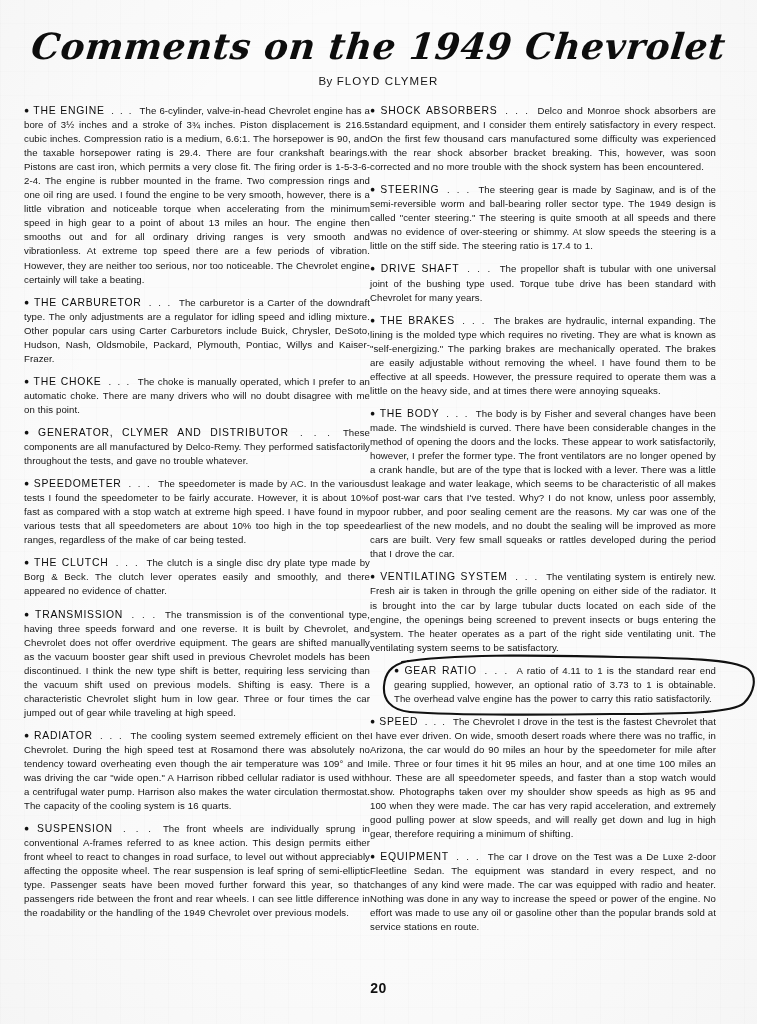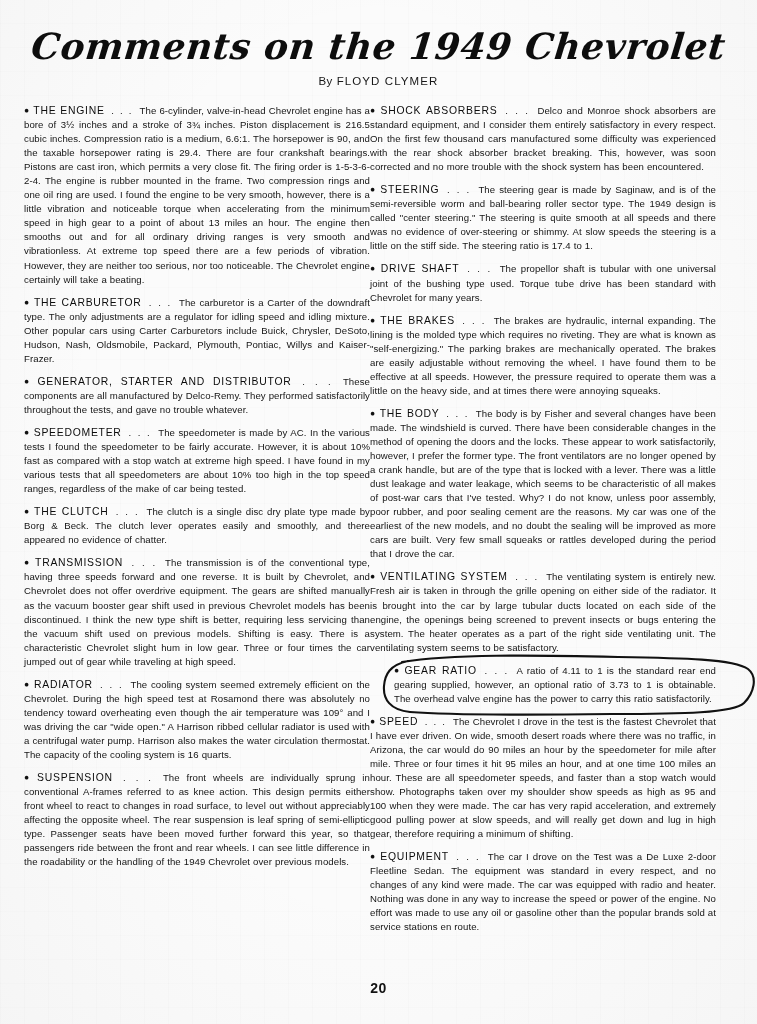--- a/index.html
+++ b/index.html
@@ -165,21 +165,22 @@
     <div class="byline">
       <span class="by-word">By</span>
       <span>FLOYD CLYMER</span>
     </div>
   </div>
 
   <div class="columns">
     <div class="column" id="col-left">
         <div class="entry"><span class="bullet">●</span><span class="heading">THE ENGINE</span><span class="dots"> . . . </span><span>The 6-cylinder, valve-in-head Chevrolet engine has a bore of 3½ inches and a stroke of 3¾ inches. Piston displacement is 216.5 cubic inches. Compression ratio is a medium, 6.6:1. The horsepower is 90, and the taxable horsepower rating is 29.4. There are four crankshaft bearings. Pistons are cast iron, which permits a very close fit. The firing order is 1-5-3-6-2-4. The engine is rubber mounted in the frame. Two compression rings and one oil ring are used. I found the engine to be very smooth, however, there is a little vibration and noticeable torque when accelerating from the minimum speed in high gear to a point of about 13 miles an hour. The engine then smooths out and for all ordinary driving ranges is very smooth and vibrationless. At extreme top speed there are a few periods of vibration. However, they are neither too serious, nor too noticeable. The Chevrolet engine certainly will take a beating.</span></div>
         <div class="entry"><span class="bullet">●</span><span class="heading">THE CARBURETOR</span><span class="dots"> . . . </span><span>The carburetor is a Carter of the downdraft type. The only adjustments are a regulator for idling speed and idling mixture. Other popular cars using Carter Carburetors include Buick, Chrysler, DeSoto, Hudson, Nash, Oldsmobile, Packard, Plymouth, Pontiac, Willys and Kaiser-Frazer.</span></div>
-        <div class="entry"><span class="bullet">●</span><span class="heading">GENERATOR, STARTER AND DISTRIBUTOR</span><span class="dots"> . . . </span><span>These components are all manufactured by Delco-Remy. They performed satisfactorily throughout the tests, and gave no trouble whatever.</span></div>
+        <div class="entry"><span class="bullet">●</span><span class="heading">THE CHOKE</span><span class="dots"> . . . </span><span>The choke is manually operated, which I prefer to an automatic choke. There are many drivers who will no doubt disagree with me on this point.</span></div>
+        <div class="entry"><span class="bullet">●</span><span class="heading">GENERATOR, CLYMER AND DISTRIBUTOR</span><span class="dots"> . . . </span><span>These components are all manufactured by Delco-Remy. They performed satisfactorily throughout the tests, and gave no trouble whatever.</span></div>
         <div class="entry"><span class="bullet">●</span><span class="heading">SPEEDOMETER</span><span class="dots"> . . . </span><span>The speedometer is made by AC. In the various tests I found the speedometer to be fairly accurate. However, it is about 10% fast as compared with a stop watch at extreme high speed. I have found in my various tests that all speedometers are about 10% too high in the top speed ranges, regardless of the make of car being tested.</span></div>
         <div class="entry"><span class="bullet">●</span><span class="heading">THE CLUTCH</span><span class="dots"> . . . </span><span>The clutch is a single disc dry plate type made by Borg &amp; Beck. The clutch lever operates easily and smoothly, and there appeared no evidence of chatter.</span></div>
         <div class="entry"><span class="bullet">●</span><span class="heading">TRANSMISSION</span><span class="dots"> . . . </span><span>The transmission is of the conventional type, having three speeds forward and one reverse. It is built by Chevrolet, and Chevrolet does not offer overdrive equipment. The gears are shifted manually as the vacuum booster gear shift used in previous Chevrolet models has been discontinued. I think the new type shift is better, requiring less servicing than the vacuum shift used on previous models. Shifting is easy. There is a characteristic Chevrolet slight hum in low gear. Three or four times the car jumped out of gear while traveling at high speed.</span></div>
         <div class="entry"><span class="bullet">●</span><span class="heading">RADIATOR</span><span class="dots"> . . . </span><span>The cooling system seemed extremely efficient on the Chevrolet. During the high speed test at Rosamond there was absolutely no tendency toward overheating even though the air temperature was 109° and I was driving the car "wide open." A Harrison ribbed cellular radiator is used with a centrifugal water pump. Harrison also makes the water circulation thermostat. The capacity of the cooling system is 16 quarts.</span></div>
         <div class="entry"><span class="bullet">●</span><span class="heading">SUSPENSION</span><span class="dots"> . . . </span><span>The front wheels are individually sprung in conventional A-frames referred to as knee action. This design permits either front wheel to react to changes in road surface, to level out without appreciably affecting the opposite wheel. The rear suspension is leaf spring of semi-elliptic type. Passenger seats have been moved further forward this year, so that passengers ride between the front and rear wheels. I can see little difference in the roadability or the handling of the 1949 Chevrolet over previous models.</span></div>
       </div>
     <div class="column" id="col-right">
         <div class="entry"><span class="bullet">●</span><span class="heading">SHOCK ABSORBERS</span><span class="dots"> . . . </span><span>Delco and Monroe shock absorbers are standard equipment, and I consider them entirely satisfactory in every respect. On the first few thousand cars manufactured some difficulty was experienced with the rear shock absorber bracket breaking. This, however, was soon corrected and no more trouble with the shock system has been encountered.</span></div>
         <div class="entry"><span class="bullet">●</span><span class="heading">STEERING</span><span class="dots"> . . . </span><span>The steering gear is made by Saginaw, and is of the semi-reversible worm and ball-bearing roller sector type. The 1949 design is called "center steering." The steering is quite smooth at all speeds and there was no evidence of over-steering or shimmy. At slow speeds the steering is a little on the stiff side. The steering ratio is 17.4 to 1.</span></div>
         <div class="entry"><span class="bullet">●</span><span class="heading">DRIVE SHAFT</span><span class="dots"> . . . </span><span>The propellor shaft is tubular with one universal joint of the bushing type used. Torque tube drive has been standard with Chevrolet for many years.</span></div>

